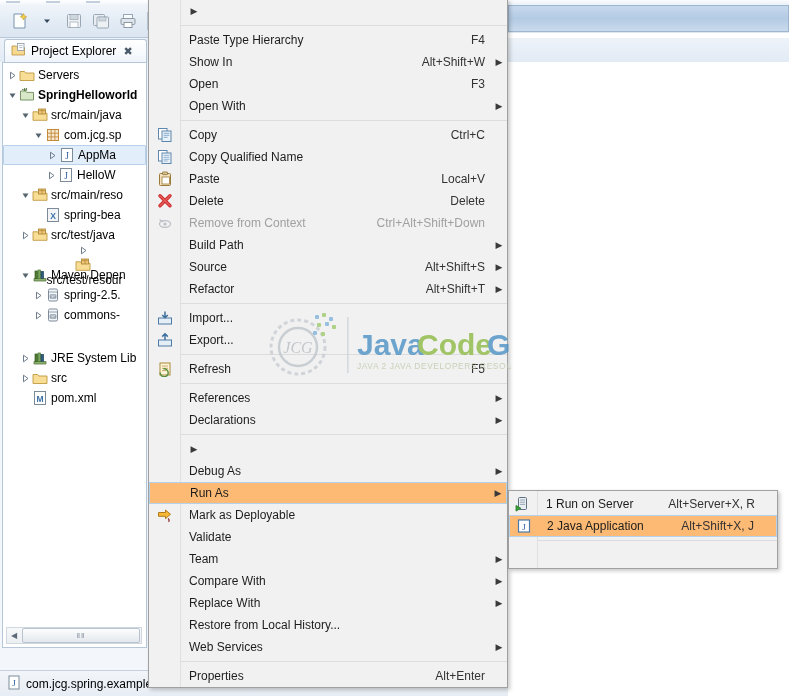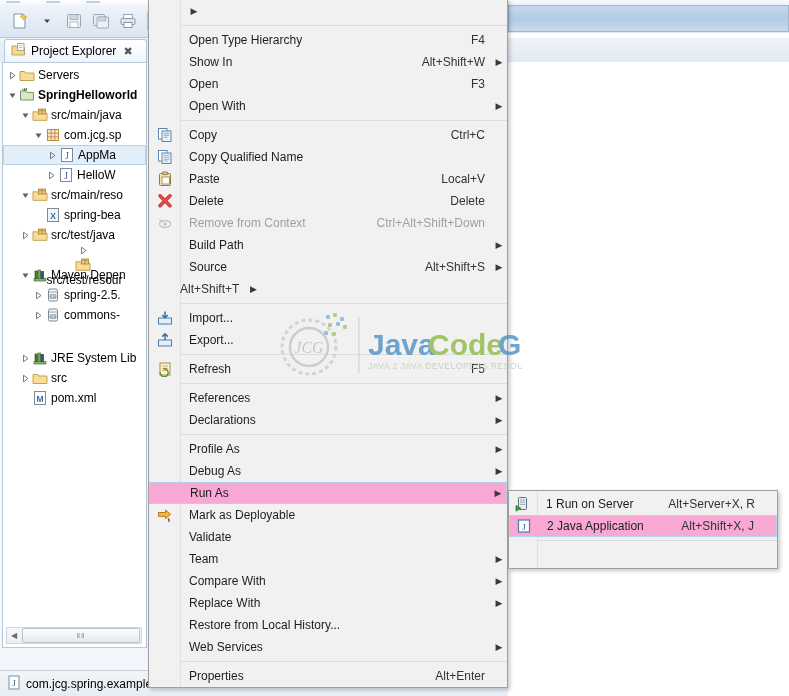--- a/index.html
+++ b/index.html
@@ -100,40 +100,40 @@
     background:#f1f1f1;border:1px solid #a0a0a0;box-sizing:border-box;
     box-shadow:2px 2px 4px rgba(0,0,0,.22);
     z-index:50;
   }
   .ctx-gutter{position:absolute;left:0;top:0;width:31px;height:100%;background:#f1f1f1;}
   .ctx-gutter-line{position:absolute;left:31px;top:0;width:1px;height:100%;background:#e0e0e0;}
   .mi{
     position:relative;height:22px;display:flex;align-items:center;
     font-size:12px;color:#1d1d1d;box-sizing:border-box;
   }
-  .mi.hl{background:#f9a8d4;border:1px solid #b5d2ec;}
+  .mi.hl{background:#fdba74;border:1px solid #b5d2ec;}
   .mi.disabled{color:#a0a0a0;}
   .mi .ic{width:31px;height:22px;flex:0 0 31px;display:flex;align-items:center;justify-content:center;}
   .mi .mlabel{padding-left:9px;flex:1;white-space:nowrap;}
   .mi .accel{padding-right:6px;color:#333;white-space:nowrap;font-size:12px;}
   .mi.disabled .accel{color:#a0a0a0;}
   .mi .sub{width:16px;flex:0 0 16px;display:flex;align-items:center;justify-content:center;
     font-size:9px;color:#3a3a3a;}
   .msep{height:1px;background:#dcdcdc;margin:3px 0 3px 31px;}
 
   
   .submenu{
     position:absolute;left:508px;top:490px;width:270px;
     background:#f1f1f1;border:1px solid #a0a0a0;box-sizing:border-box;
     box-shadow:2px 2px 4px rgba(0,0,0,.22);z-index:60;padding:2px 0;
   }
   .submenu .mi .mlabel{padding-left:9px;}
 
   
-  .watermark{position:absolute;left:276px;top:311px;width:246px;height:74px;
+  .watermark{position:absolute;left:265px;top:311px;width:246px;height:74px;
     z-index:55;pointer-events:none;opacity:.93;}
 </style>
 </head>
 <body>
 
 <div id="workbench">
 
   <div class="toolbar">
     <div class="tb-tabs"></div>
     <div class="tb-dashes">
@@ -469,21 +469,21 @@
     <div class="ctx-gutter-line"></div>
     <div id="ctx-items" style="position:relative;z-index:2;">
         <div class="mi">
           <span class="ic" style="flex-basis: 31px; width: 31px;"></span>
           <span class="accel"></span>
           <span class="sub">▶</span>
         </div>
         <div class="msep" style="margin-left: 31px;"></div>
         <div class="mi">
           <span class="ic" style="flex-basis: 31px; width: 31px;"></span>
-          <span class="mlabel">Open Type Hierarchy</span>
+          <span class="mlabel">Paste Type Hierarchy</span>
           <span class="accel">F4</span>
           <span class="sub"></span>
         </div>
         <div class="mi">
           <span class="ic" style="flex-basis: 31px; width: 31px;"></span>
           <span class="mlabel">Show In</span>
           <span class="accel">Alt+Shift+W</span>
           <span class="sub">▶</span>
         </div>
         <div class="mi">
@@ -565,20 +565,21 @@
           <span class="sub">▶</span>
         </div>
         <div class="mi">
           <span class="ic" style="flex-basis: 31px; width: 31px;"></span>
           <span class="mlabel">Source</span>
           <span class="accel">Alt+Shift+S</span>
           <span class="sub">▶</span>
         </div>
         <div class="mi">
           <span class="ic" style="flex-basis: 31px; width: 31px;"></span>
+          <span class="mlabel">Refactor</span>
           <span class="accel">Alt+Shift+T</span>
           <span class="sub">▶</span>
         </div>
         <div class="msep" style="margin-left: 31px;"></div>
         <div class="mi">
           <span class="ic" style="flex-basis: 31px; width: 31px;">
             <svg width="16" height="16" viewBox="0 0 16 16">
               <rect x="1.5" y="8" width="13" height="6" fill="#e4eef6" stroke="#4d7ba6" stroke-width="1"></rect>
               <path d="M8 1.5 v6.2 M5.2 5 L8 7.8 L10.8 5" stroke="#3d6f9e" stroke-width="1.5" fill="none"></path>
             </svg>
@@ -620,21 +621,20 @@
         </div>
         <div class="mi">
           <span class="ic" style="flex-basis: 31px; width: 31px;"></span>
           <span class="mlabel">Declarations</span>
           <span class="accel"></span>
           <span class="sub">▶</span>
         </div>
         <div class="msep" style="margin-left: 31px;"></div>
         <div class="mi">
           <span class="ic" style="flex-basis: 31px; width: 31px;"></span>
-          <span class="mlabel">Profile As</span>
           <span class="accel"></span>
           <span class="sub">▶</span>
         </div>
         <div class="mi">
           <span class="ic" style="flex-basis: 31px; width: 31px;"></span>
           <span class="mlabel">Debug As</span>
           <span class="accel"></span>
           <span class="sub">▶</span>
         </div>
         <div class="mi hl">

